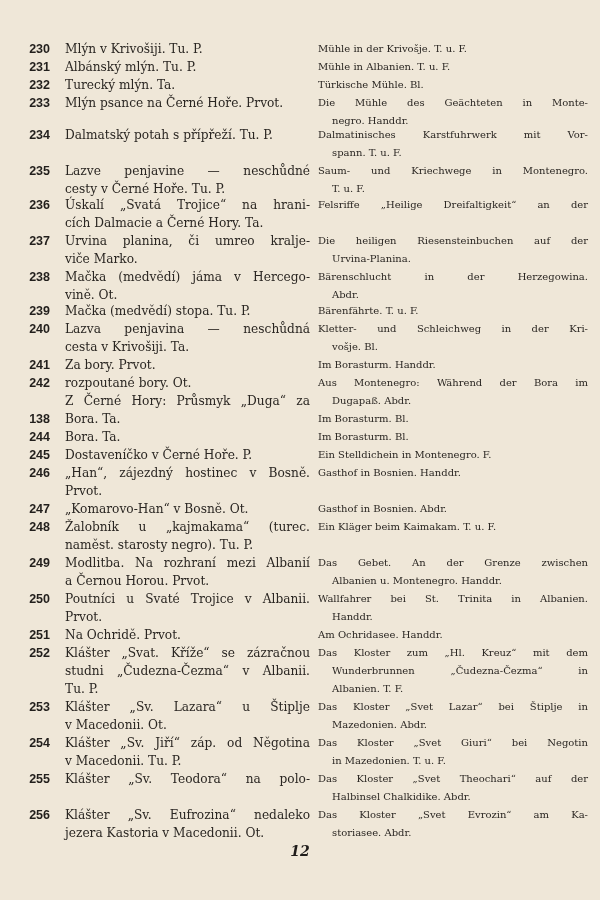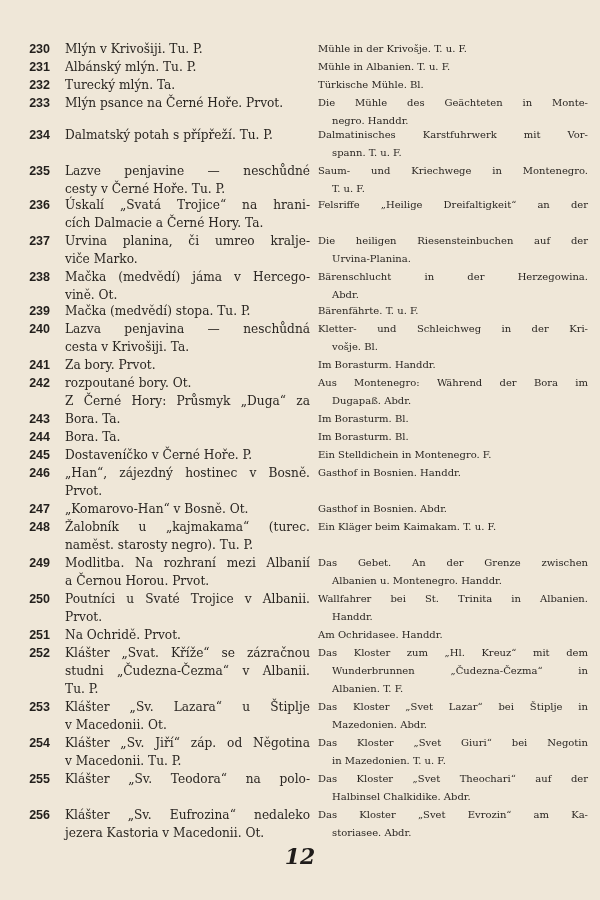--- a/index.html
+++ b/index.html
@@ -28,21 +28,21 @@
     position: absolute; left: 318px; width: 270px;
     font-size: 10px; line-height: 18px;
     text-align: justify;
   }
   .line { display: block; white-space: nowrap; }
   .line.just { text-align-last: justify; white-space: normal; }
   .cont-de { padding-left: 14px; }
   .pagenum {
     position: absolute; left: 0; width: 600px; top: 843px; text-align: center;
     font-family: "DejaVu Serif", serif; font-style: italic; font-weight: bold;
-    font-size: 22px; color: #1f1c1a;
+    font-size: 14px; color: #1f1c1a;
   }
 </style>
 </head>
 <body>
 
 <div class="page" id="page">
     <div class="entry" style="top: 40px;">
       <span class="num">230</span>
       <div class="cz">
         <span class="line">Mlýn v Krivošiji. Tu. P.</span>
@@ -166,21 +166,21 @@
       <div class="cz">
         <span class="line">rozpoutané bory. Ot.</span>
         <span class="line just">Z Černé Hory: Průsmyk „Duga“ za</span>
       </div>
       <div class="de">
         <span class="line just">Aus Montenegro: Während der Bora im</span>
         <span class="line cont-de">Dugapaß. Abdr.</span>
       </div>
     </div>
     <div class="entry" style="top: 410px;">
-      <span class="num">243</span>
+      <span class="num">138</span>
       <div class="cz">
         <span class="line">Bora. Ta.</span>
       </div>
       <div class="de">
         <span class="line">Im Borasturm. Bl.</span>
       </div>
     </div>
     <div class="entry" style="top: 428px;">
       <span class="num">244</span>
       <div class="cz">

